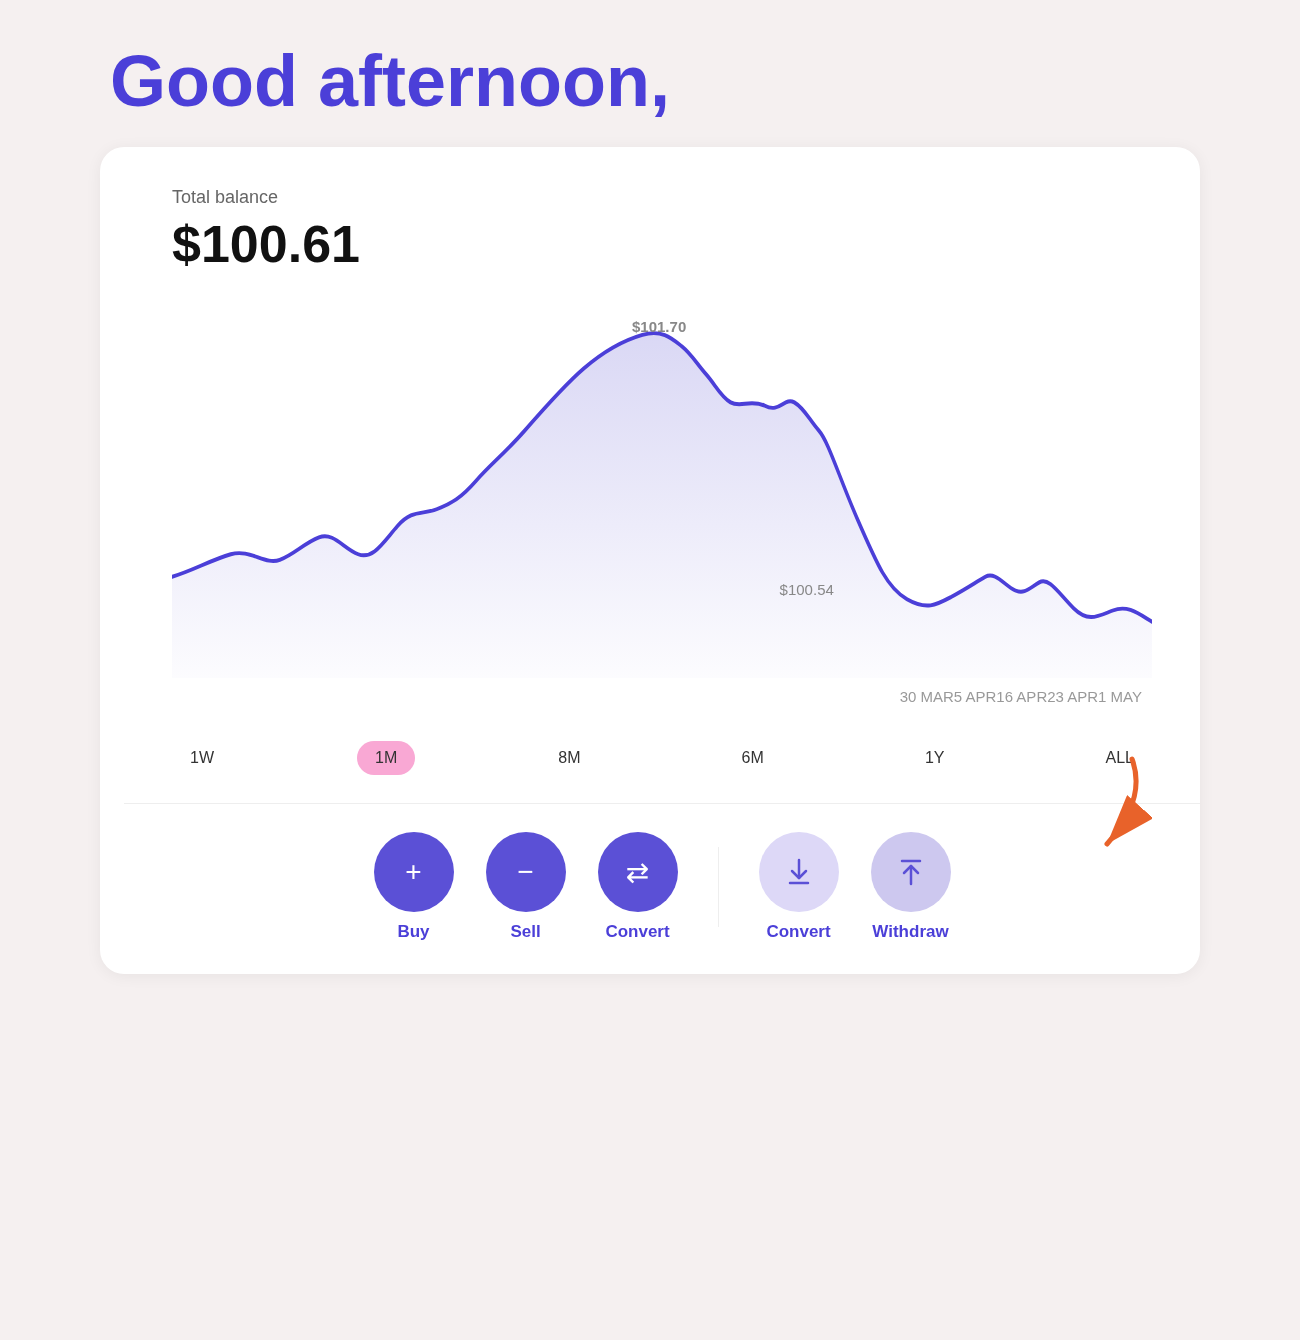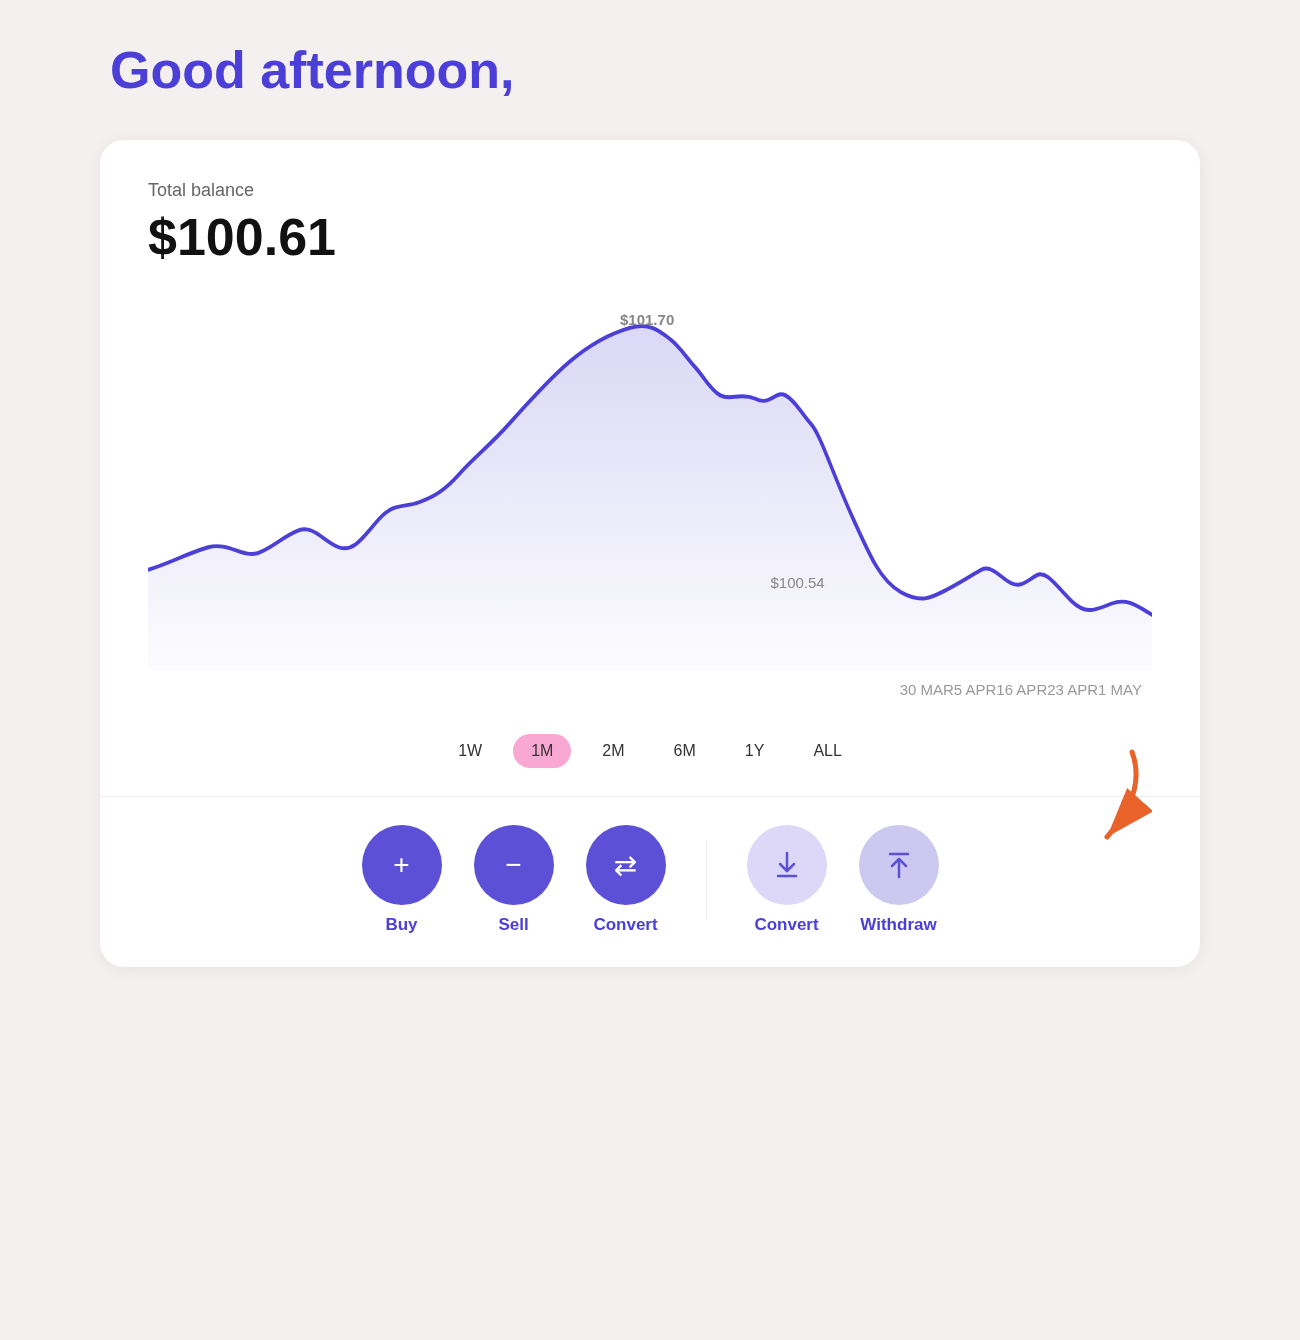--- a/index.html
+++ b/index.html
@@ -14,31 +14,31 @@
       align-items: center;
       padding: 40px 20px 40px 20px;
     }
 
     .page-wrapper {
       width: 100%;
       max-width: 1100px;
     }
 
     .greeting {
-      font-size: 52px;
+      font-size: 72px;
       font-weight: 700;
       color: #4b3fd8;
-      margin-bottom: 40px;
+      margin-bottom: 25px;
       padding-left: 10px;
     }
 
     .card {
       background: #ffffff;
       border-radius: 24px;
-      padding: 40px 48px 0 48px;
+      padding: 40px 48px 0 72px;
       box-shadow: 0 2px 16px rgba(0,0,0,0.06);
       overflow: hidden;
     }
 
     .balance-label {
       font-size: 18px;
       color: #666;
       font-weight: 500;
       margin-bottom: 6px;
     }
@@ -84,21 +84,21 @@
       display: flex;
       justify-content: flex-end;
       padding: 10px 10px 0 10px;
       font-size: 15px;
       color: #999;
       margin-bottom: 20px;
     }
 
     .time-filters {
       display: flex;
-      justify-content: center;
+      justify-content: space-between;
       gap: 13px;
       padding: 16px 0 28px 0;
     }
 
     .time-btn {
       padding: 8px 18px;
       border-radius: 20px;
       border: none;
       background: transparent;
       font-size: 16px;
@@ -276,21 +276,21 @@
       <span>30 MAR</span>
       <span>5 APR</span>
       <span>16 APR</span>
       <span>23 APR</span>
       <span>1 MAY</span>
     </div>
 
     <div class="time-filters">
       <button class="time-btn">1W</button>
       <button class="time-btn active">1M</button>
-      <button class="time-btn">2M</button>
+      <button class="time-btn">8M</button>
       <button class="time-btn">6M</button>
       <button class="time-btn">1Y</button>
       <button class="time-btn">ALL</button>
     </div>
 
     <hr class="divider">
 
     <div class="action-buttons">
 
       <div class="action-item">

